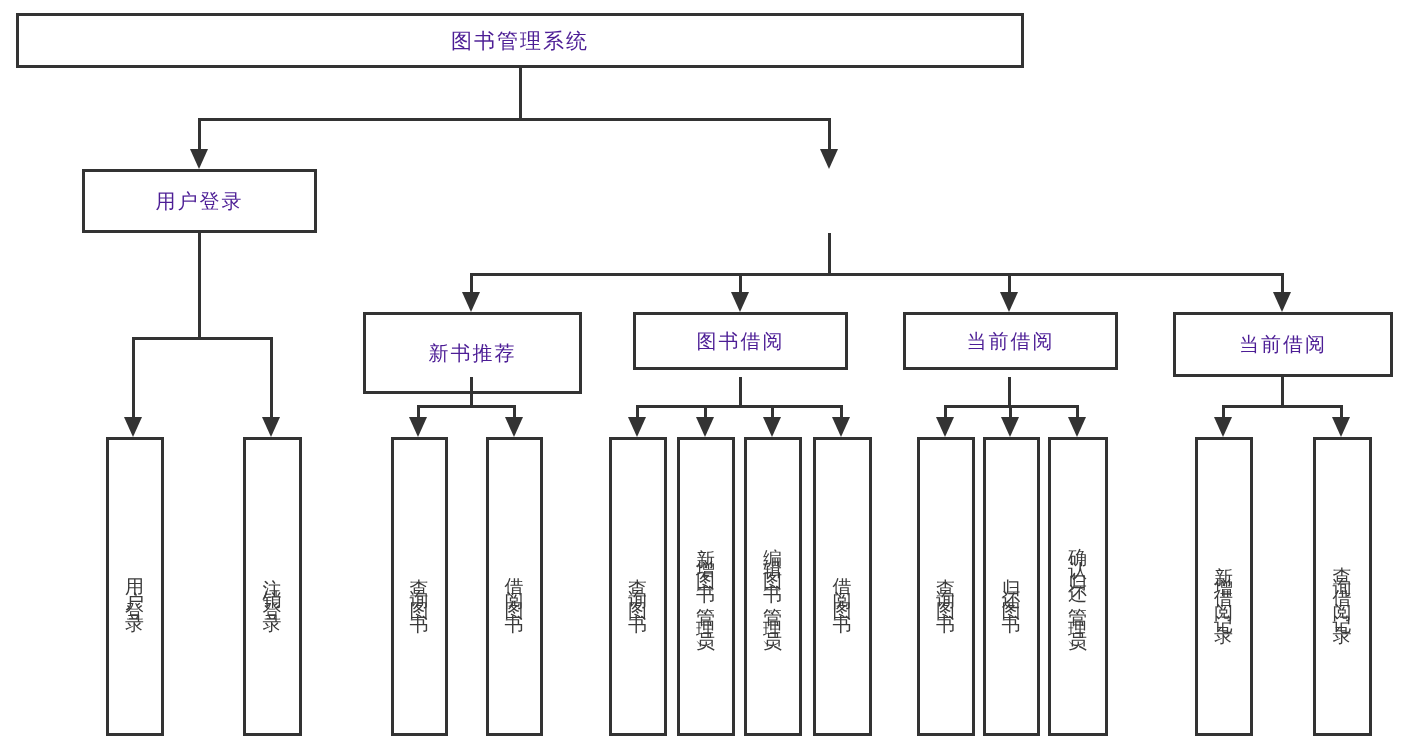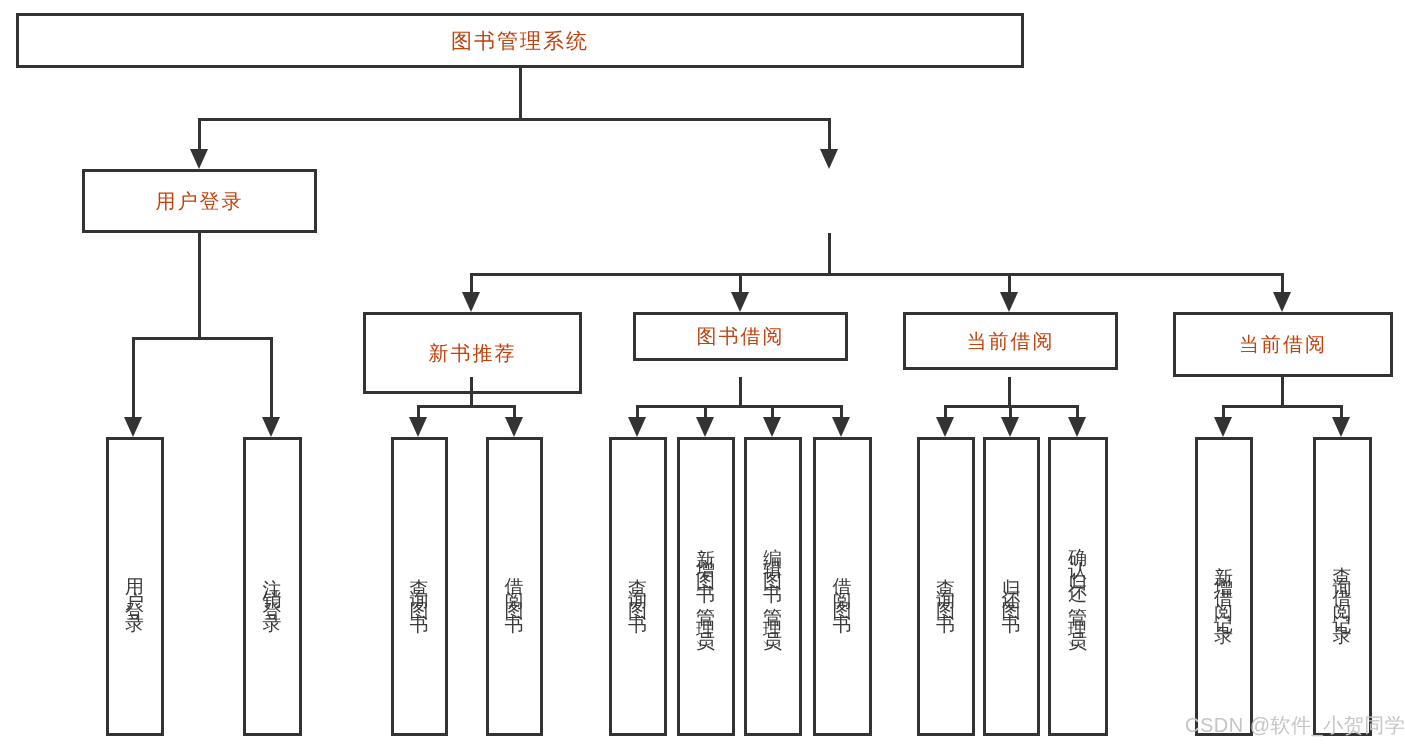--- a/index.html
+++ b/index.html
@@ -21,21 +21,21 @@
     box-sizing: border-box;
     border: 3px solid #333333;
     background: #ffffff;
     display: flex;
     align-items: center;
     justify-content: center;
   }
   .hbox span {
     font-size: 20px;
     letter-spacing: 2px;
-    color: #c2410c;
+    color: #4c1d95;
     white-space: nowrap;
   }
   .root-box span { font-size: 21px; }
   .vbox span {
     writing-mode: vertical-rl;
     text-orientation: mixed;
     font-size: 19px;
     letter-spacing: 12px;
     color: #3a3a3a;
     line-height: 1;
@@ -103,21 +103,21 @@
   <div class="line-v" style="left:739px;top:273px;height:21px"></div>
   <div class="arrow-down" style="left:731px;top:292px"></div>
   <div class="line-v" style="left:1008px;top:273px;height:21px"></div>
   <div class="arrow-down" style="left:1000px;top:292px"></div>
   <div class="line-v" style="left:1281px;top:273px;height:21px"></div>
   <div class="arrow-down" style="left:1273px;top:292px"></div>
 
   <div class="box hbox" style="left:363px;top:312px;width:219px;height:82px">
     <span>新书推荐</span>
   </div>
-  <div class="box hbox" style="left:633px;top:312px;width:215px;height:49px">
+  <div class="box hbox" style="left:633px;top:312px;width:215px;height:58px">
     <span>图书借阅</span>
   </div>
   <div class="box hbox" style="left:903px;top:312px;width:215px;height:58px">
     <span>当前借阅</span>
   </div>
   <div class="box hbox" style="left:1173px;top:312px;width:220px;height:65px">
     <span>当前借阅</span>
   </div>
 
   <div class="line-v" style="left:470px;top:377px;height:28px"></div>
@@ -191,15 +191,14 @@
     <span>确认归还（管理员）</span>
   </div>
 
   <div class="box vbox" style="left:1195px;top:437px;width:58px;height:299px">
     <span>新增借阅记录</span>
   </div>
   <div class="box vbox" style="left:1313px;top:437px;width:59px;height:299px">
     <span>查询借阅记录</span>
   </div>
 
-  <span class="watermark">CSDN @软件_小贺同学</span>
 
 </div>
 
 </body></html>

